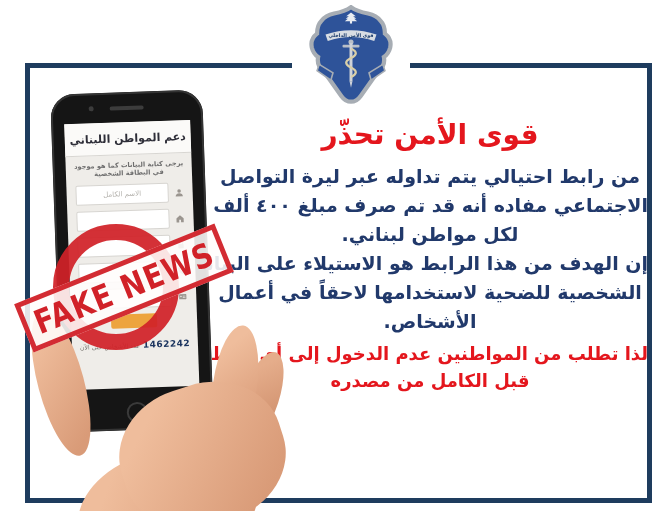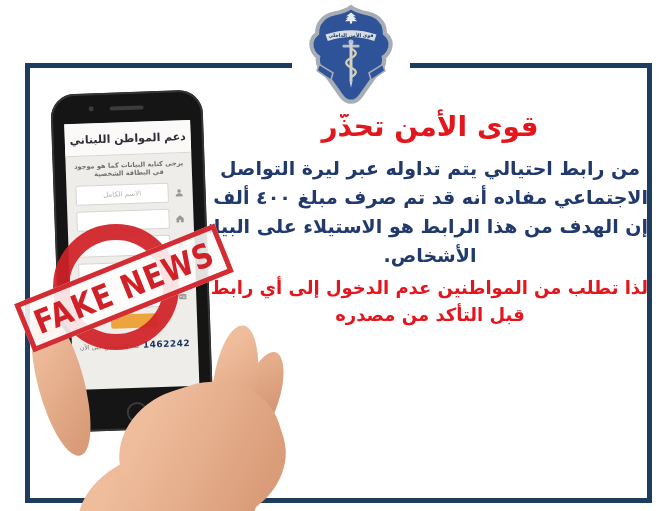--- a/index.html
+++ b/index.html
@@ -8,21 +8,21 @@
 
   
   .frame{position:absolute;left:25px;top:63px;width:617px;height:430px;
          border:5px solid #1e3c5e;z-index:1;}
 
   
   .logo-box{position:absolute;left:292px;top:2px;width:118px;height:112px;background:#ffffff;
             z-index:3;display:flex;align-items:center;justify-content:center;}
 
   
-  .text-col{position:absolute;left:212px;top:106px;width:436px;z-index:2;
+  .text-col{position:absolute;left:212px;top:114px;width:436px;z-index:2;
             text-align:center;direction:rtl;}
   .title{font-size:28px;font-weight:bold;color:#e4161d;line-height:42px;margin-bottom:6px;}
   .body-line{font-size:19px;font-weight:bold;color:#21396b;line-height:29px;white-space:nowrap;}
   .notice{margin-top:4px;}
   .notice-line{font-size:18px;font-weight:bold;color:#e4161d;line-height:27px;white-space:nowrap;}
 
   
   .phone-wrap{position:absolute;left:56px;top:92px;width:152px;height:338px;z-index:4;
               transform:rotate(-2deg);}
   .phone-body{position:absolute;inset:0;background:#151515;border-radius:24px;
@@ -93,26 +93,28 @@
       <path d="M20 56l13 8-2 7-13-9z" fill="#2e5399" stroke="#a7adb4" stroke-width="1.5"></path>
       <path d="M80 56l-13 8 2 7 13-9z" fill="#2e5399" stroke="#a7adb4" stroke-width="1.5"></path>
     </svg>
   </div>
 
   <div class="text-col">
     <div class="title">قوى الأمن تحذّر</div>
     <div>
       <div class="body-line">من رابط احتيالي يتم تداوله عبر ليرة التواصل</div>
       <div class="body-line">الاجتماعي مفاده أنه قد تم صرف مبلغ ٤٠٠ ألف ليرة</div>
+      <div class="body-line">لكل مواطن لبناني.</div>
       <div class="body-line">إن الهدف من هذا الرابط هو الاستيلاء على البيانات</div>
+      <div class="body-line">الشخصية للضحية لاستخدامها لاحقاً في أعمال</div>
       <div class="body-line">الأشخاص.</div>
     </div>
     <div class="notice">
       <div class="notice-line">لذا تطلب من المواطنين عدم الدخول إلى أي رابط</div>
-      <div class="notice-line">قبل التأكد من مصدره</div>
+      <div class="notice-line">قبل الكامل من مصدره</div>
     </div>
   </div>
 
   <div class="phone-wrap">
     <div class="phone-body">
       <div class="speaker"></div>
       <div class="camera-dot"></div>
       <div class="screen">
         <div class="app-header">
           <div class="app-title">دعم المواطن اللبناني</div>

